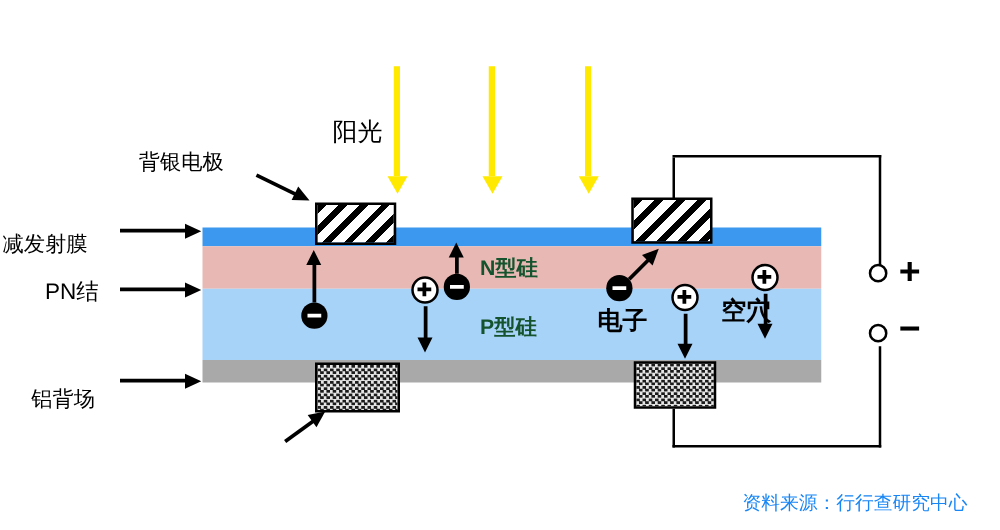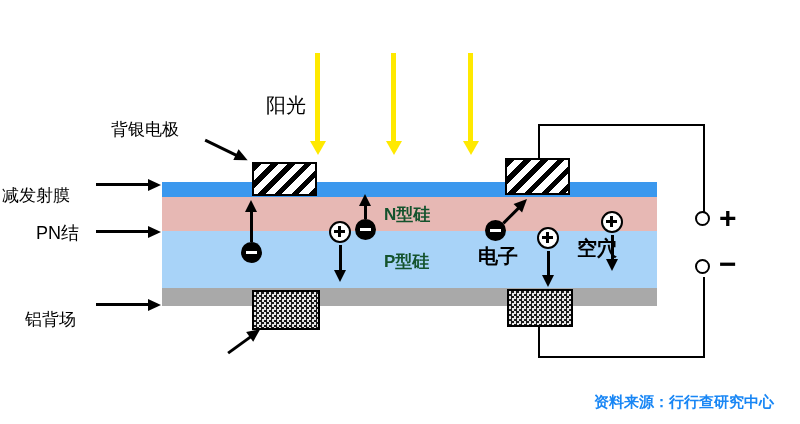--- a/index.html
+++ b/index.html
@@ -50,21 +50,21 @@
   .electron .bar { position:absolute; left:5px; top:9px; width:11px; height:3px; background:#fff; }
   .hole { position:absolute; width:22px; height:22px; border-radius:50%; background:#fff; border:2.5px solid #000; }
   .hole .barh { position:absolute; left:3px; top:7px; width:11px; height:3px; background:#000; }
   .hole .barv { position:absolute; left:7px; top:3px; width:3px; height:11px; background:#000; }
 
   
   .terminal-circle { position:absolute; width:15px; height:15px; border:2px solid #000; border-radius:50%; background:#fff; }
   .terminal-sign { position:absolute; font-weight:bold; font-size:30px; }
 
   .carrier-label { font-size:20px; font-weight:bold; }
-  .source { position:absolute; right:26px; top:393px; font-size:15px; font-weight:bold; }
+  .source { position:absolute; right:26px; top:393px; font-size:15px; font-weight:normal; }
 </style>
 </head>
 <body>
 
 <div class="canvas">
 
 
   <div class="txt" style="left:266px; top:92px; font-size:20px;">阳光</div>
   <div class="sun-shaft" style="left: 315px; background-color: rgb(255, 233, 0);"></div>
   <div class="sun-head" style="left: 310px; border-top-color: rgb(255, 233, 0);"></div>

